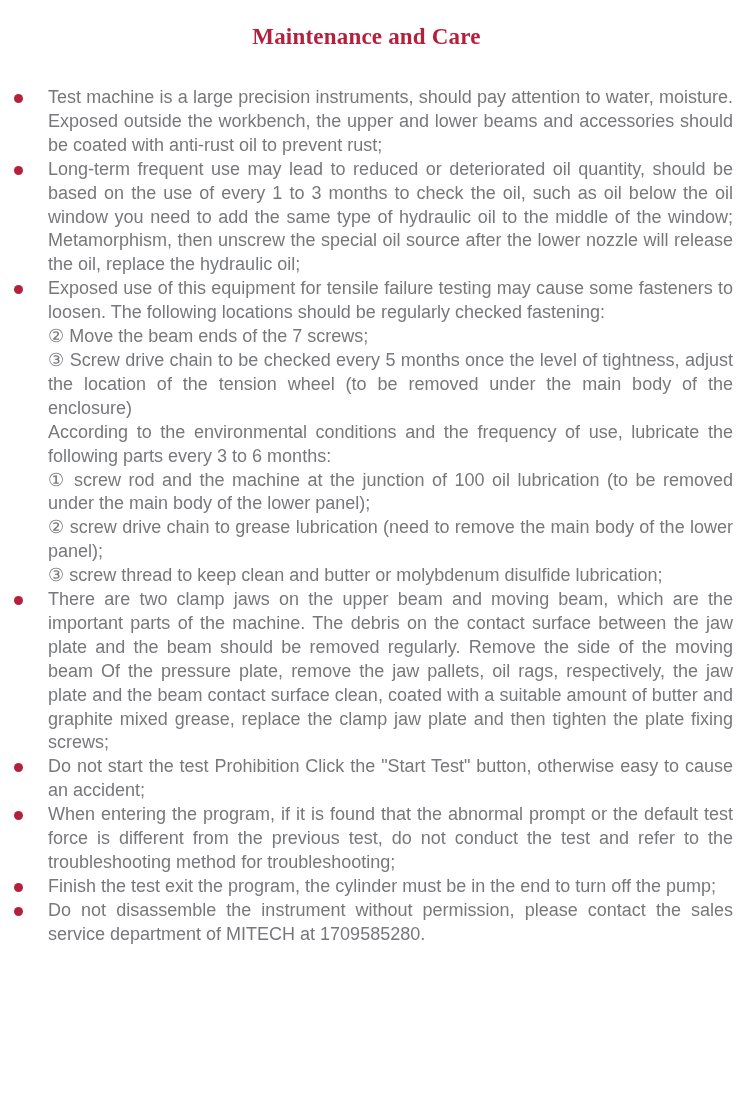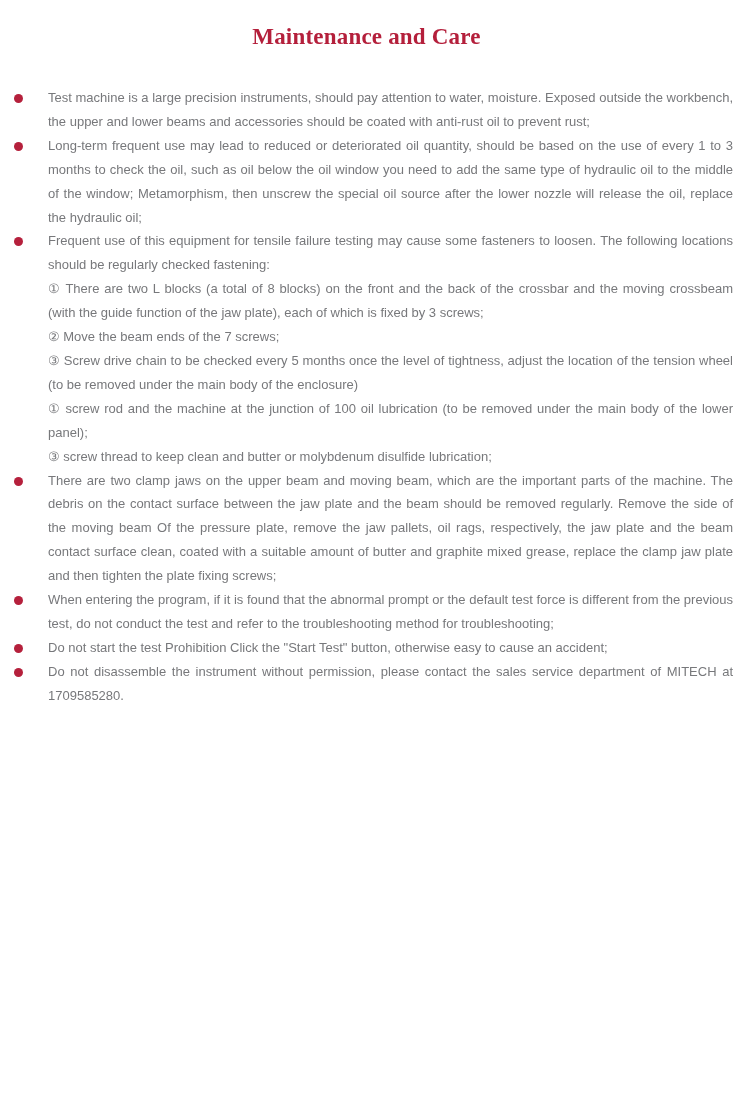--- a/index.html
+++ b/index.html
@@ -49,21 +49,21 @@
     background: var(--bullet-color, #b5203c);
     margin: 8px 25px 0 14px;
   }
   .bullet-content {
     flex: 1 1 auto;
     min-width: 0;
   }
   .bullet-content p.para {
     margin: 0;
     padding: 0;
-    font-size: 13px;
+    font-size: 18px;
     font-weight: 300;
     line-height: 23.9px;
     text-align: justify;
     color: var(--text-color, #77787b);
   }
 </style>
 </head>
 <body style="--title-color: #b41f3b; --bullet-color: #b5203c; --text-color: #77787b;">
 
 <div class="page">
@@ -78,44 +78,51 @@
   </li>
       <li class="bullet-item">
     <span class="bullet-dot"></span>
     <div class="bullet-content">
           <p class="para">Long-term frequent use may lead to reduced or deteriorated oil quantity, should be based on the use of every 1 to 3 months to check the oil, such as oil below the oil window you need to add the same type of hydraulic oil to the middle of the window; Metamorphism, then unscrew the special oil source after the lower nozzle will release the oil, replace the hydraulic oil;</p>
         </div>
   </li>
       <li class="bullet-item">
     <span class="bullet-dot"></span>
     <div class="bullet-content">
-          <p class="para">Frequent use of this equipment for tensile failure testing may cause some fasteners to loosen. The following locations should be regularly checked fastening:</p>
-          <p class="para">① There are two L blocks (a total of 8 blocks) on the front and the back of the crossbar and the moving crossbeam (with the guide function of the jaw plate), each of which is fixed by 3 screws;</p>
+          <p class="para">Exposed use of this equipment for tensile failure testing may cause some fasteners to loosen. The following locations should be regularly checked fastening:</p>
           <p class="para">② Move the beam ends of the 7 screws;</p>
           <p class="para">③ Screw drive chain to be checked every 5 months once the level of tightness, adjust the location of the tension wheel (to be removed under the main body of the enclosure)</p>
+          <p class="para">According to the environmental conditions and the frequency of use, lubricate the following parts every 3 to 6 months:</p>
           <p class="para">① screw rod and the machine at the junction of 100 oil lubrication (to be removed under the main body of the lower panel);</p>
+          <p class="para">② screw drive chain to grease lubrication (need to remove the main body of the lower panel);</p>
           <p class="para">③ screw thread to keep clean and butter or molybdenum disulfide lubrication;</p>
         </div>
   </li>
       <li class="bullet-item">
     <span class="bullet-dot"></span>
     <div class="bullet-content">
           <p class="para">There are two clamp jaws on the upper beam and moving beam, which are the important parts of the machine. The debris on the contact surface between the jaw plate and the beam should be removed regularly. Remove the side of the moving beam Of the pressure plate, remove the jaw pallets, oil rags, respectively, the jaw plate and the beam contact surface clean, coated with a suitable amount of butter and graphite mixed grease, replace the clamp jaw plate and then tighten the plate fixing screws;</p>
         </div>
   </li>
       <li class="bullet-item">
     <span class="bullet-dot"></span>
     <div class="bullet-content">
+          <p class="para">Do not start the test Prohibition Click the "Start Test" button, otherwise easy to cause an accident;</p>
+        </div>
+  </li>
+      <li class="bullet-item">
+    <span class="bullet-dot"></span>
+    <div class="bullet-content">
           <p class="para">When entering the program, if it is found that the abnormal prompt or the default test force is different from the previous test, do not conduct the test and refer to the troubleshooting method for troubleshooting;</p>
         </div>
   </li>
       <li class="bullet-item">
     <span class="bullet-dot"></span>
     <div class="bullet-content">
-          <p class="para">Do not start the test Prohibition Click the "Start Test" button, otherwise easy to cause an accident;</p>
+          <p class="para">Finish the test exit the program, the cylinder must be in the end to turn off the pump;</p>
         </div>
   </li>
       <li class="bullet-item">
     <span class="bullet-dot"></span>
     <div class="bullet-content">
           <p class="para">Do not disassemble the instrument without permission, please contact the sales service department of MITECH at 1709585280.</p>
         </div>
   </li>
     </ul>
 </div>

